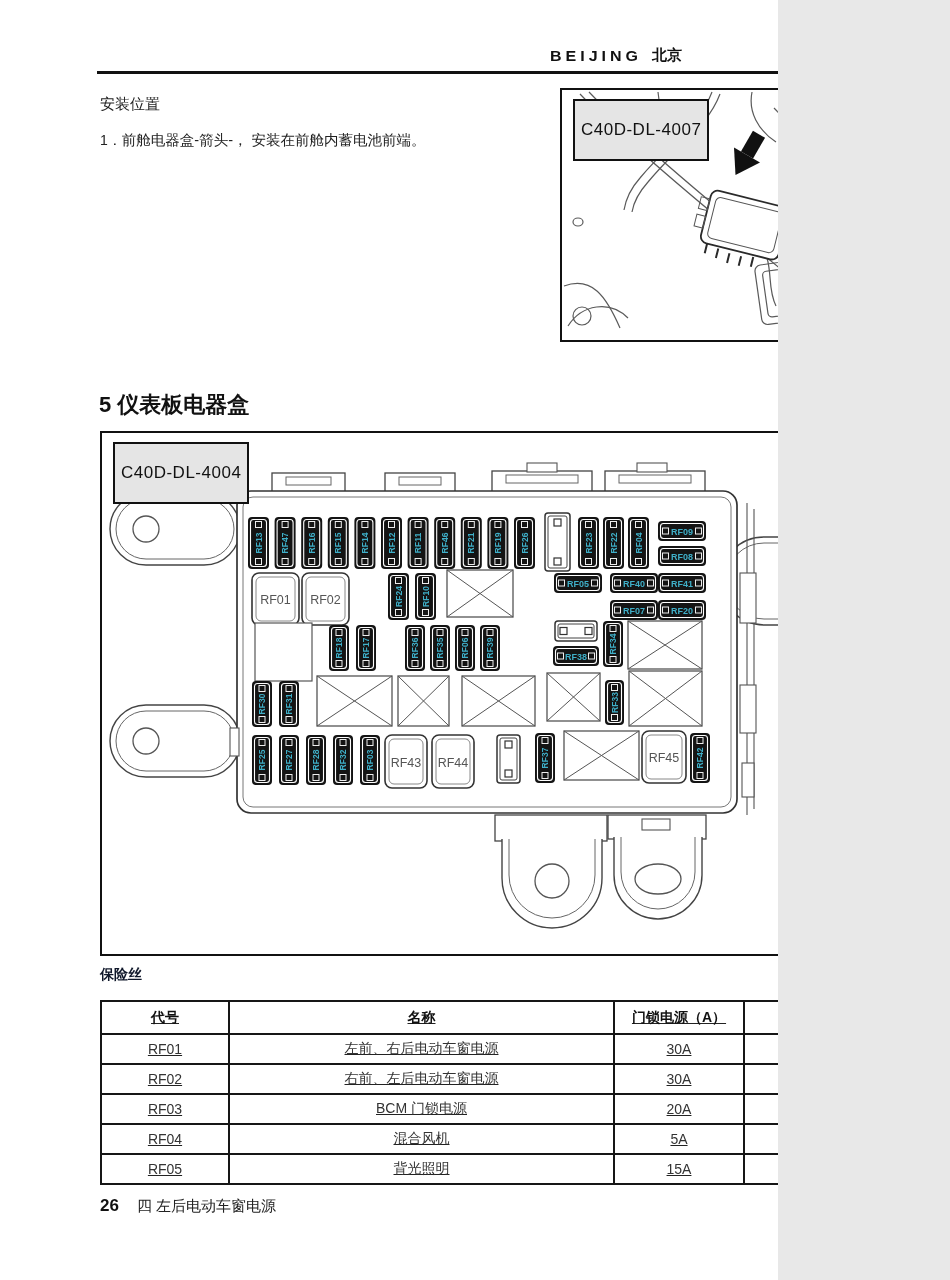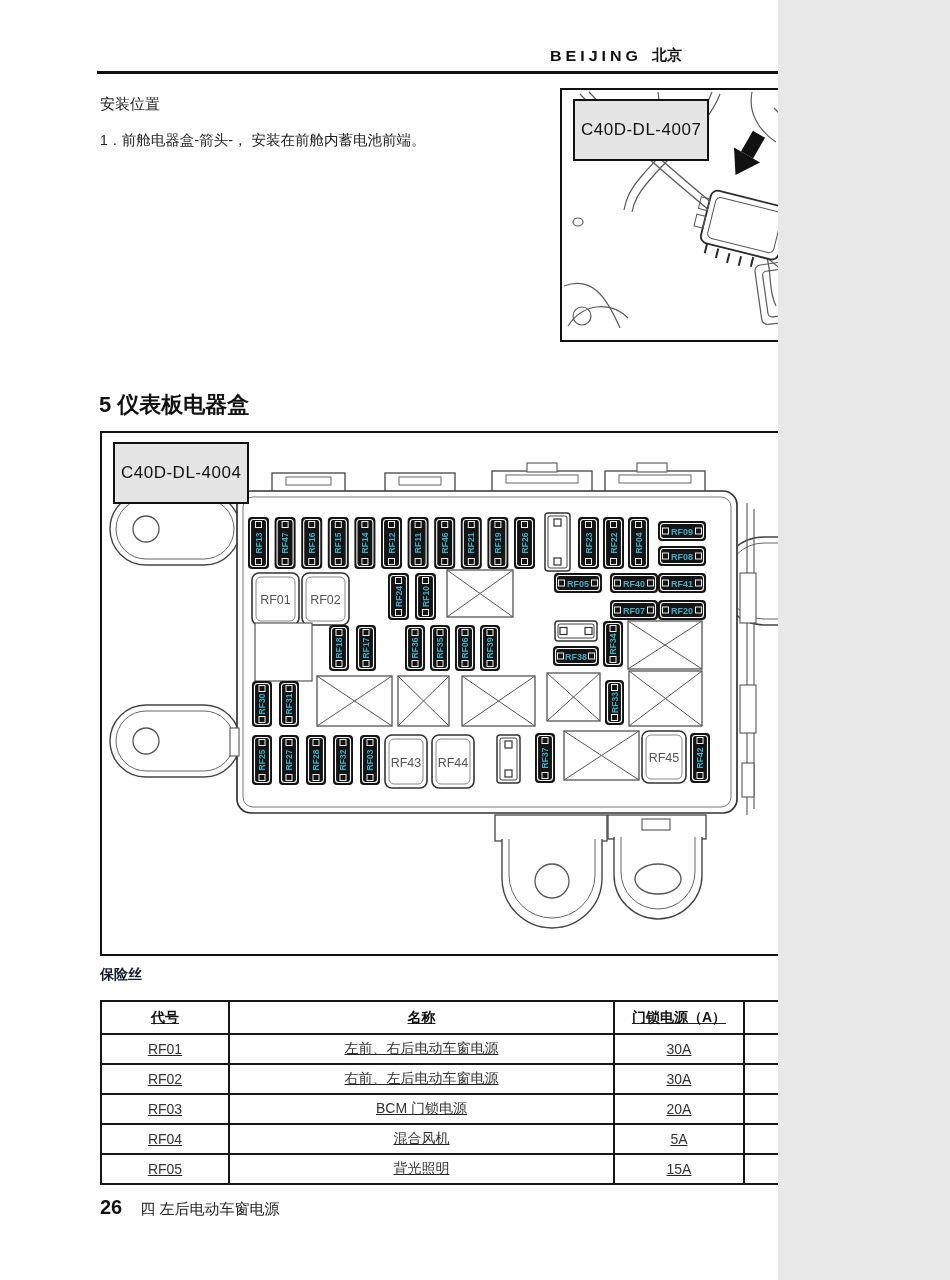--- a/index.html
+++ b/index.html
@@ -20,21 +20,21 @@
              font-family:"Liberation Sans",sans-serif;}
   .section-heading{position:absolute;left:99px;top:362px;font-size:22px;font-weight:bold;color:#111;margin-top:28px;}
   .fuse-label{position:absolute;left:100px;top:966px;font-size:14px;font-weight:bold;color:#0f172a;}
   table.fuses{position:absolute;left:100px;top:1000px;width:753px;border-collapse:collapse;
               table-layout:fixed;background:#fff;text-decoration:underline;}
   table.fuses th,table.fuses td{border:2px solid #161616;text-align:center;padding:0;
               font-size:14px;color:#333;overflow:hidden;white-space:nowrap;}
   table.fuses th{height:31px;font-weight:bold;color:#111;}
   table.fuses td{height:28px;font-weight:normal;}
   .footer{position:absolute;left:100px;top:1196px;display:flex;align-items:baseline;gap:18px;}
-  .footer .pgnum{font-size:20px;font-weight:bold;color:#111;}
+  .footer .pgnum{font-size:17px;font-weight:bold;color:#111;}
   .footer .chap{font-size:15px;color:#222;}
   svg text{font-family:"Liberation Sans",sans-serif;}
 </style>
 </head>
 <body>
 
 <div class="page">
 
   <div class="brand">
     <span class="brand-latin">BEIJING</span>

